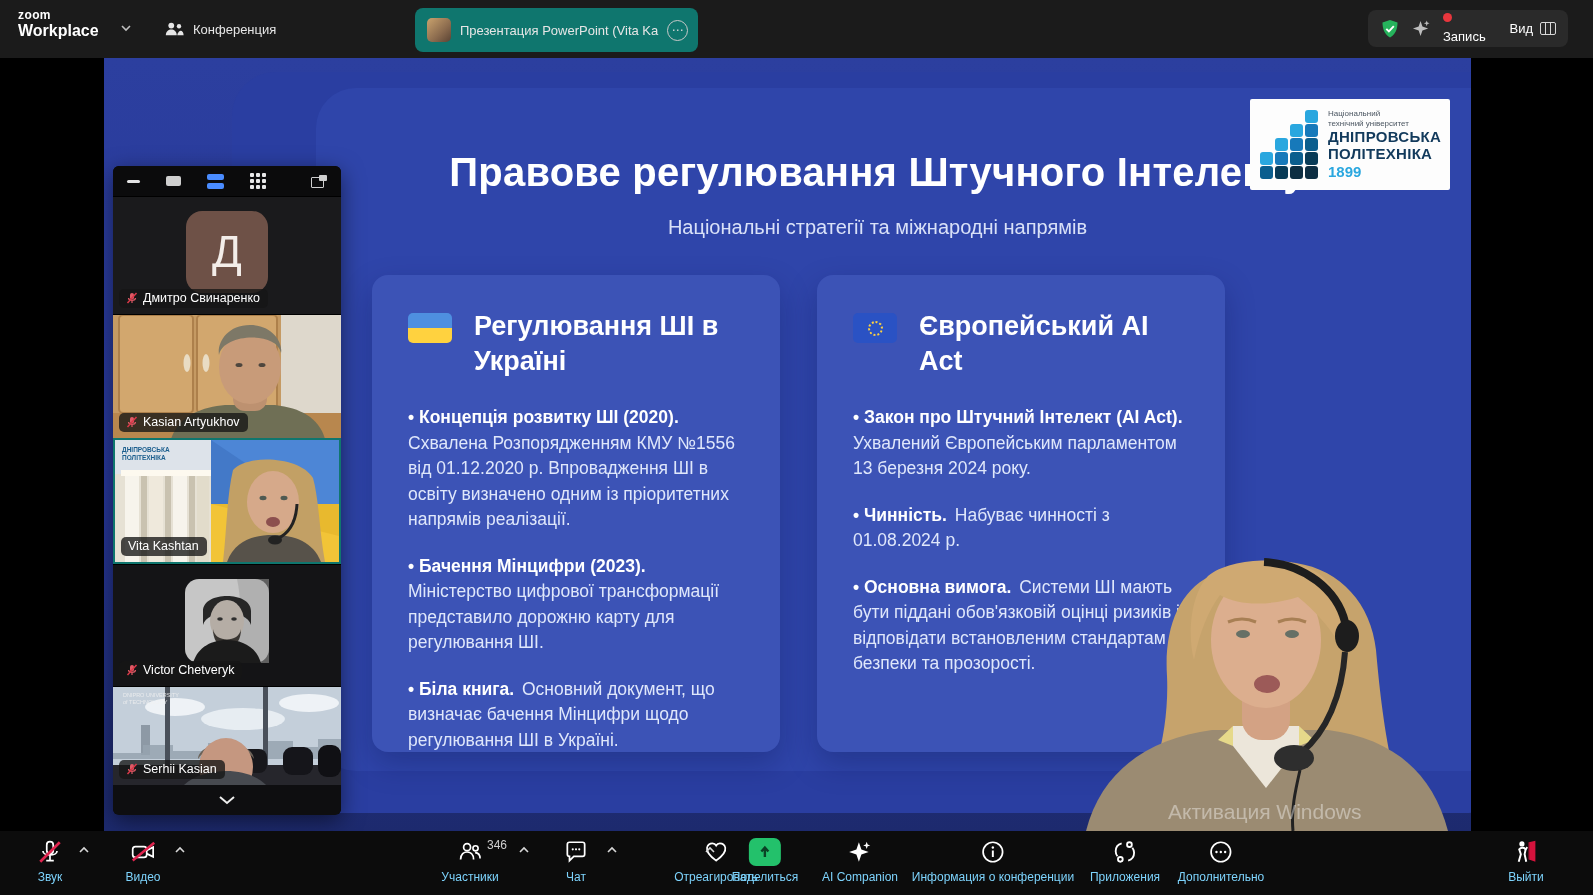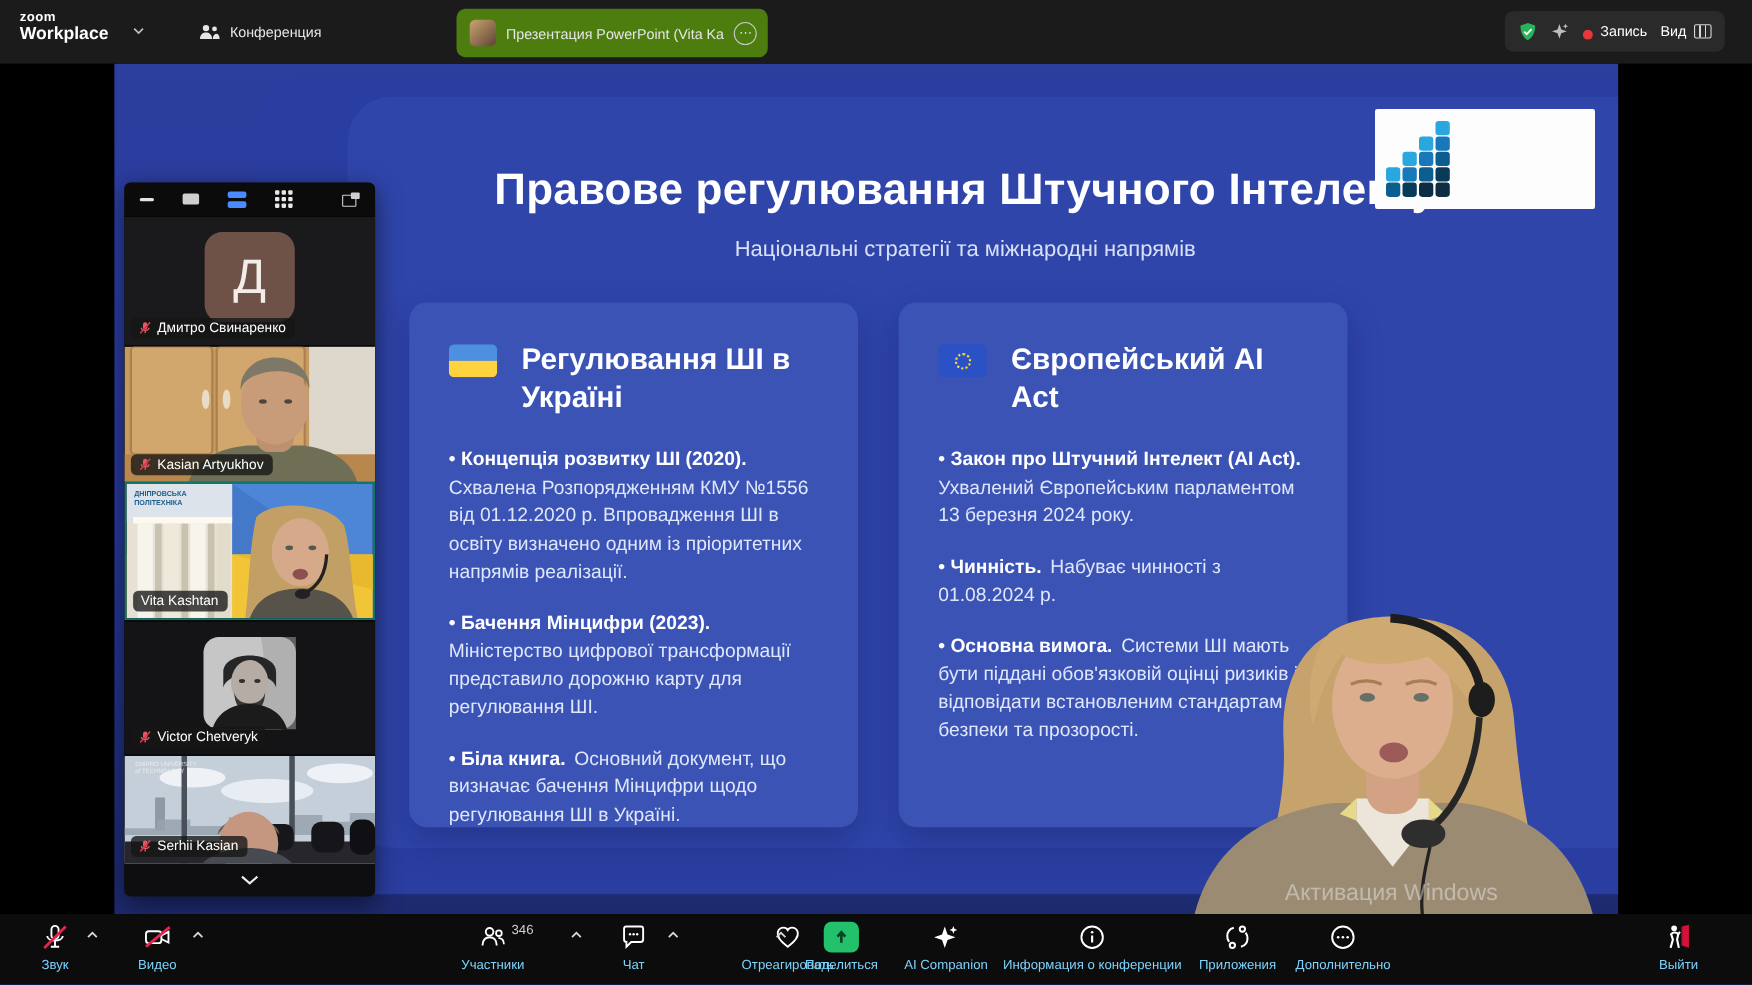--- a/index.html
+++ b/index.html
@@ -8,22 +8,22 @@
          font-family:"Liberation Sans", sans-serif; color:#fff; }
 
   
   .topbar { position:absolute; top:0; left:0; right:0; height:58px; background:#1b1b1b; }
   .zoomlogo { position:absolute; left:18px; top:9px; line-height:1.1; cursor:default; }
   .zoomlogo .l1 { font-size:12px; font-weight:bold; letter-spacing:.4px; }
   .zoomlogo .l2 { font-size:16px; font-weight:600; }
   .chev-down { position:absolute; left:120px; top:22px; width:12px; height:12px; }
   .tab { position:absolute; top:0; height:58px; display:flex; align-items:center; gap:9px;
          font-size:13px; color:#e6e6e6; }
-  .tab-conf { left:180px; }
-  .tab-pres { left:415px; top:8px; height:44px; background:#4d7c0f; border-radius:8px;
+  .tab-conf { left:164px; }
+  .tab-pres { left:415px; top:8px; height:44px; background:#0f766e; border-radius:8px;
               padding:0 10px 0 12px; }
   .tab-pres .avatar { width:24px; height:24px; border-radius:5px;
       background:linear-gradient(135deg,#caa36e 0%,#8b6b4e 60%,#5a4334 100%); }
   .dots-circle { width:21px; height:21px; border:1.5px solid #c9c9c9; border-radius:50%;
       display:flex; align-items:center; justify-content:center; font-size:12px; color:#dcdcdc; }
   .dots-circle::before{ content:"⋯"; line-height:1; }
   .tr-pill { position:absolute; right:25px; top:10px; height:37px; width:200px; background:#2a2a2a;
       border-radius:8px; display:flex; align-items:center; gap:12px; padding:0 12px; font-size:13px; }
   .rec-dot { width:9px; height:9px; border-radius:50%; background:#e8363d; }
   .grid-icon { width:16px; height:13px; border:1.5px solid #d8d8d8; border-radius:2px;
@@ -140,21 +140,21 @@
 
   <div class="tr-pill">
     <svg width="20" height="20" viewBox="0 0 20 20">
       <path d="M10,1 L17.5,3.6 C17.5,10 15.5,15.5 10,18.6 C4.5,15.5 2.5,10 2.5,3.6 Z" fill="#26b35c"></path>
       <polyline points="6.3,9.8 8.9,12.4 13.8,7.2" fill="none" stroke="#fff" stroke-width="1.9"></polyline>
     </svg>
     <svg width="19" height="19" viewBox="0 0 20 20">
       <path d="M9,2 L11,8 L17,10 L11,12 L9,18 L7,12 L1,10 L7,8 Z" fill="#bdbdbd"></path>
       <path d="M15.5,1.5 L16.3,3.7 L18.5,4.5 L16.3,5.3 L15.5,7.5 L14.7,5.3 L12.5,4.5 L14.7,3.7 Z" fill="#bdbdbd"></path>
     </svg>
-    <div style="display:flex;align-items:flex-end;gap:7px;">
+    <div style="display:flex;align-items:flex-start;gap:7px;flex-direction:column;">
       <div class="rec-dot"></div>
       <span>Запись</span>
     </div>
     <div style="display:flex;align-items:center;gap:7px;margin-left:auto;text-align:center;">
       <span>Вид</span>
       <div class="grid-icon"></div>
     </div>
   </div>
 </div>
 
@@ -202,20 +202,27 @@
         <rect x="32" y="16" width="13" height="13" rx="3" fill="#2aa7df"></rect>
         <rect x="32" y="30" width="13" height="13" rx="3" fill="#1779ba"></rect>
         <rect x="32" y="44" width="13" height="13" rx="3" fill="#0b5e8e"></rect>
         <rect x="32" y="58" width="13" height="13" rx="3" fill="#0d2e42"></rect>
         <rect x="47" y="2" width="13" height="13" rx="3" fill="#2aa7df"></rect>
         <rect x="47" y="16" width="13" height="13" rx="3" fill="#1779ba"></rect>
         <rect x="47" y="30" width="13" height="13" rx="3" fill="#0b5e8e"></rect>
         <rect x="47" y="44" width="13" height="13" rx="3" fill="#083b57"></rect>
         <rect x="47" y="58" width="13" height="13" rx="3" fill="#0d2e42"></rect>
       </svg>
+      <div class="uni-text">
+        <div class="aff">Національний</div>
+        <div class="aff">технічний університет</div>
+        <div class="nm">ДНІПРОВСЬКА</div>
+        <div class="nm">ПОЛІТЕХНІКА</div>
+        <div class="yr">1899</div>
+      </div>
     </div>
 
     <svg class="presenter" viewBox="0 0 412 297">
       <path d="M150,42 C118,58 104,96 107,142 C109,186 99,232 84,262 L92,297 L334,297 L334,240 C324,198 319,150 316,116 C311,70 281,36 236,29 C201,23 171,30 150,42 Z" fill="#c6a36c"></path>
       <path d="M26,297 C42,234 92,204 152,196 L268,196 C330,204 372,236 388,297 Z" fill="#9b8b72"></path>
       <path d="M173,212 L206,254 L239,212 L239,192 L173,192 Z" fill="#ece6da"></path>
       <path d="M158,206 L173,212 L173,192 Z" fill="#e6d98a"></path>
       <path d="M254,206 L239,212 L239,192 Z" fill="#e6d98a"></path>
       <rect x="182" y="148" width="48" height="58" rx="20" fill="#d3a284"></rect>
       <ellipse cx="206" cy="106" rx="55" ry="68" fill="#dcae8e"></ellipse>
@@ -421,21 +428,21 @@
         <path d="M16,10.5 L22,7.5 L22,16.5 L16,13.5" fill="none" stroke="#fff" stroke-width="1.6"></path>
         <line x1="3" y1="20" x2="23" y2="3.5" stroke="#e0254f" stroke-width="2.4"></line>
       </svg>
     </div>
     <span class="lbl">Видео</span>
   </div>
   <svg class="tb-chev" style="left:180px;" width="12" height="8" viewBox="0 0 12 8">
     <polyline points="2,6 6,2 10,6" fill="none" stroke="#d8d8d8" stroke-width="1.6"></polyline>
   </svg>
 
-  <div class="tb" style="left:448px;">
+  <div class="tb" style="left:470px;">
     <div class="icw">
       <svg width="26" height="26" viewBox="0 0 24 24">
         <circle cx="9" cy="7.5" r="3.2" fill="none" stroke="#fff" stroke-width="1.6"></circle>
         <path d="M3,19 C3,13.8 6.2,12 9,12 C11.8,12 15,13.8 15,19" fill="none" stroke="#fff" stroke-width="1.6"></path>
         <circle cx="16.8" cy="8.6" r="2.4" fill="none" stroke="#fff" stroke-width="1.5"></circle>
         <path d="M16.4,12.6 C19.2,12.8 21,14.8 21,18" fill="none" stroke="#fff" stroke-width="1.5"></path>
       </svg>
       <span class="pcount">346</span>
     </div>
     <span class="lbl">Участники</span>

